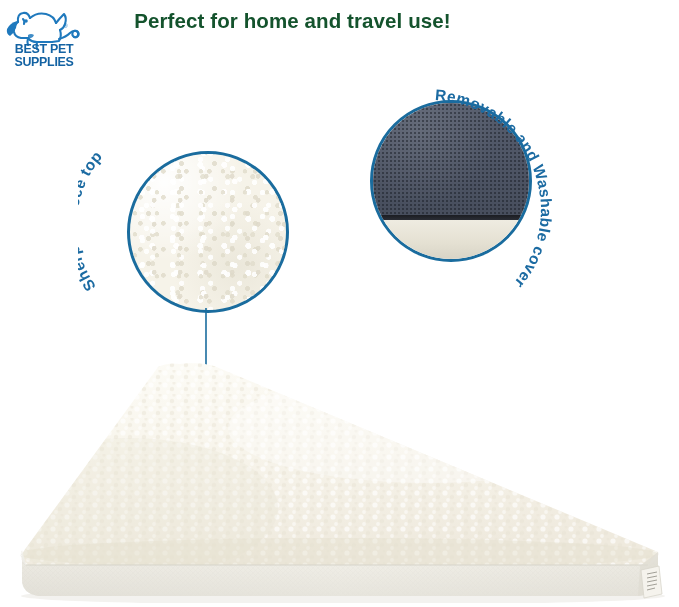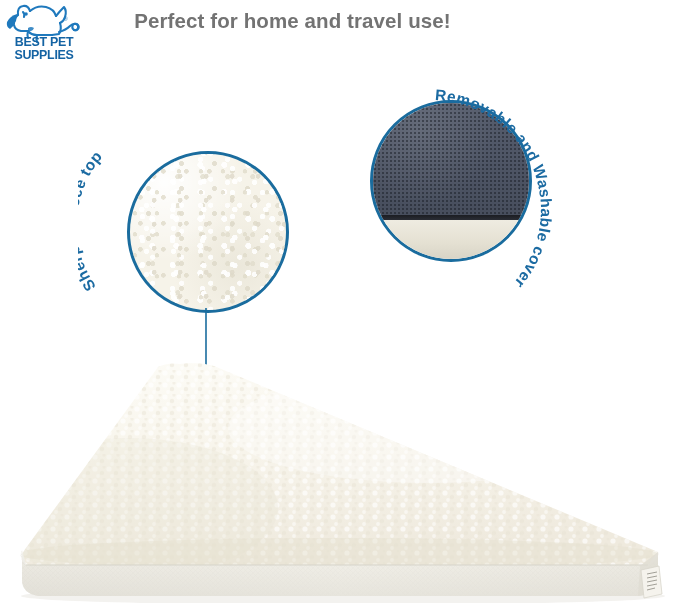--- a/index.html
+++ b/index.html
@@ -15,21 +15,21 @@
     width: 679px;
     height: 607px;
     background: #ffffff;
     overflow: hidden;
   }
 
   
   #logo {
     position: absolute;
     left: 4px;
-    top: 2px;
+    top: 9px;
     width: 78px;
     height: 62px;
   }
   #logo svg { display: block; }
   .logo-text {
     position: absolute;
     left: 2px;
     top: 33px;
     width: 76px;
     text-align: center;
@@ -45,21 +45,21 @@
 
   
   #headline {
     position: absolute;
     left: 0;
     top: 9px;
     width: 585px;
     text-align: center;
     font-size: 20.5px;
     font-weight: bold;
-    color: #737373;
+    color: #14532d;
     letter-spacing: 0.1px;
   }
 
   
   .callout-circle {
     position: absolute;
     border-radius: 50%;
     border: 3px solid #1a6c9e;
     overflow: hidden;
     box-sizing: border-box;

